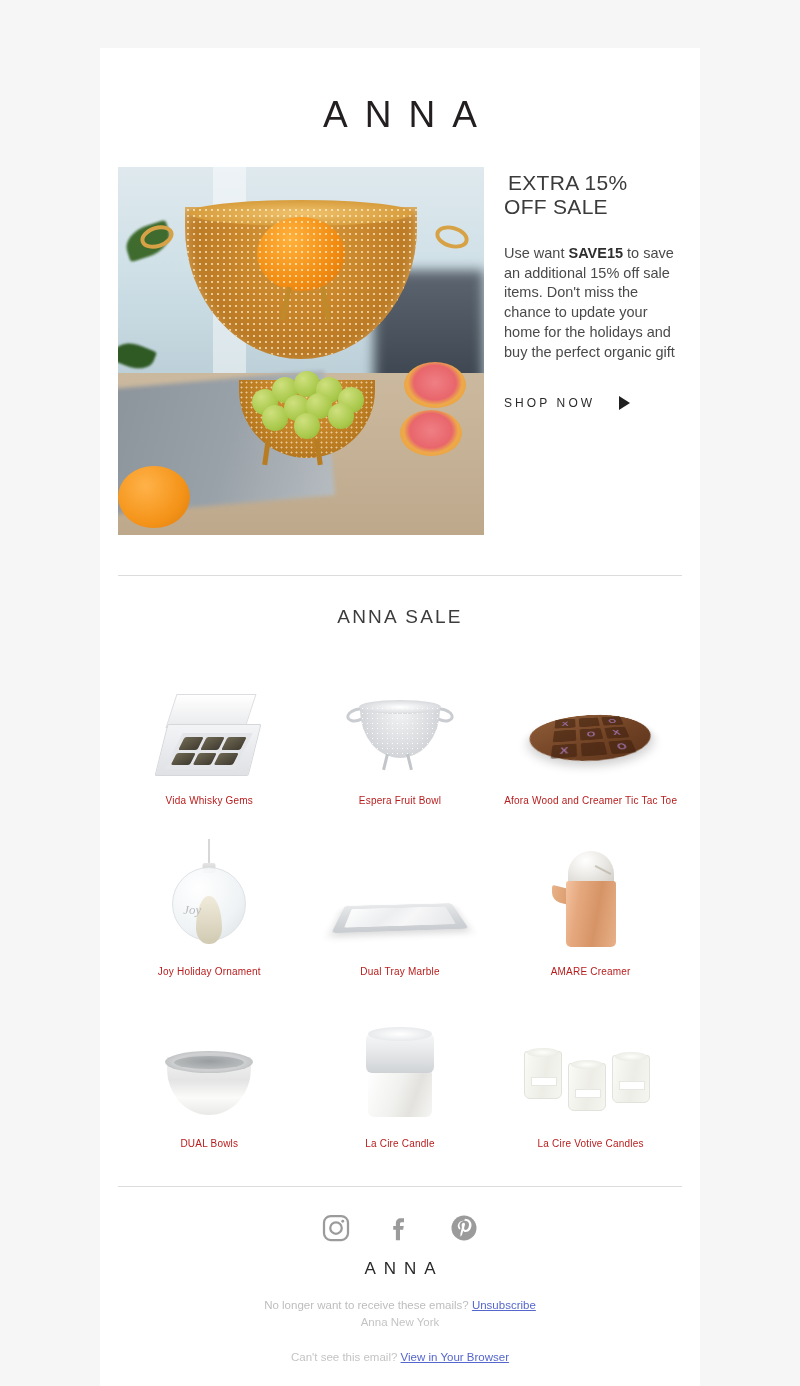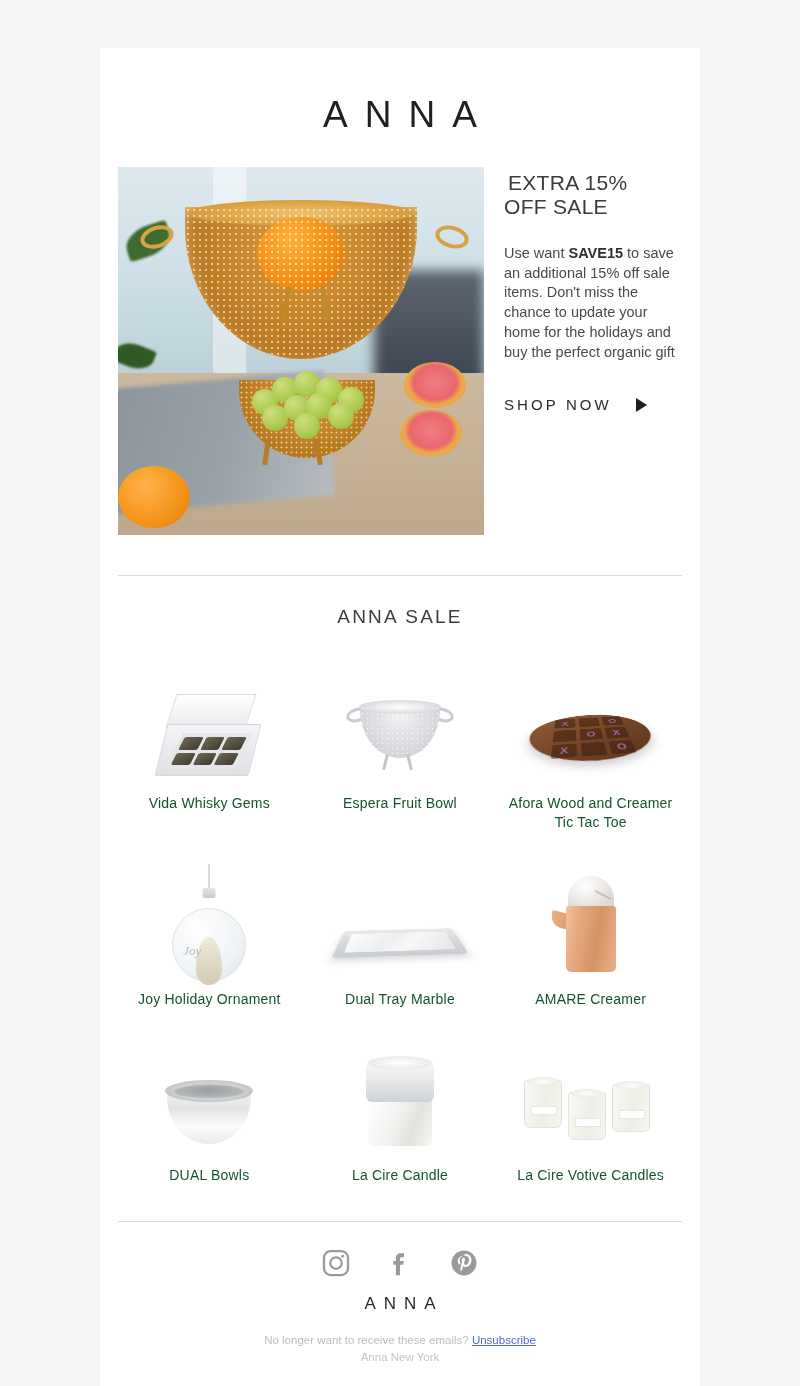--- a/index.html
+++ b/index.html
@@ -177,21 +177,21 @@
   }
   .promo-body b { font-weight: 700; color:#2e2e2e; }
   .shop-now {
     margin-top: 34px;
     display: flex;
     align-items: center;
     cursor: pointer;
     width: max-content;
   }
   .shop-now-label {
-    font-size: 15px;
+    font-size: 12px;
     letter-spacing: 3.1px;
     color: #2b2b2b;
     font-weight: 400;
   }
   .shop-arrow {
     margin-left: 24px;
     width: 0; height: 0;
     border-left: 11px solid #1f1f1f;
     border-top: 7px solid transparent;
     border-bottom: 7px solid transparent;
@@ -226,22 +226,22 @@
   }
   .thumb {
     height: 122px;
     display: flex;
     align-items: flex-end;
     justify-content: center;
     position: relative;
   }
   .caption {
     margin-top: 14px;
-    font-size: 14px;
-    color: #14532d;
+    font-size: 10px;
+    color: #b91c1c;
     line-height: 1.34;
     letter-spacing: .2px;
   }
 
   
   .p-gems { width: 104px; height: 86px; position: relative; }
   .gems-lid {
     position:absolute; left:14px; top:0; width:80px; height:34px;
     background: linear-gradient(180deg,#ffffff,#e9eaec);
     border:1px solid #dcdde0;
@@ -307,21 +307,21 @@
   }
   .ttt-cell { background: rgba(60,30,12,.55); border-radius:2px; position:relative; }
   .ttt-mark { position:absolute; inset:2px; color:#9b6fa0; font-size:11px; font-weight:700;
               display:flex; align-items:center; justify-content:center; font-family:"Liberation Sans",sans-serif;}
 
   
   .p-orn { width: 84px; height: 112px; position: relative; }
   .orn-cord { position:absolute; left:50%; top:0; width:2px; height:26px; background:#d7d7d7; transform:translateX(-50%);}
   .orn-cap { position:absolute; left:50%; top:24px; width:13px; height:10px; background:linear-gradient(180deg,#e6e6e6,#c9c9c9); transform:translateX(-50%); border-radius:2px;}
   .orn-disc {
-    position:absolute; left:50%; top:44px; transform:translateX(-50%);
+    position:absolute; left:50%; top:28px; transform:translateX(-50%);
     width:74px; height:74px; border-radius:50%;
     background: radial-gradient(circle at 35% 28%, rgba(255,255,255,.96), rgba(238,242,244,.9) 60%, rgba(214,221,226,.92));
     border:1px solid #dfe3e6;
   }
   .orn-drop {
     position:absolute; left:50%; top:28px; transform:translateX(-50%);
     width:26px; height:48px;
     background: linear-gradient(180deg,#efe9d8,#cfc7ad);
     border-radius: 50% 50% 50% 50% / 70% 70% 34% 34%;
     opacity:.92;

